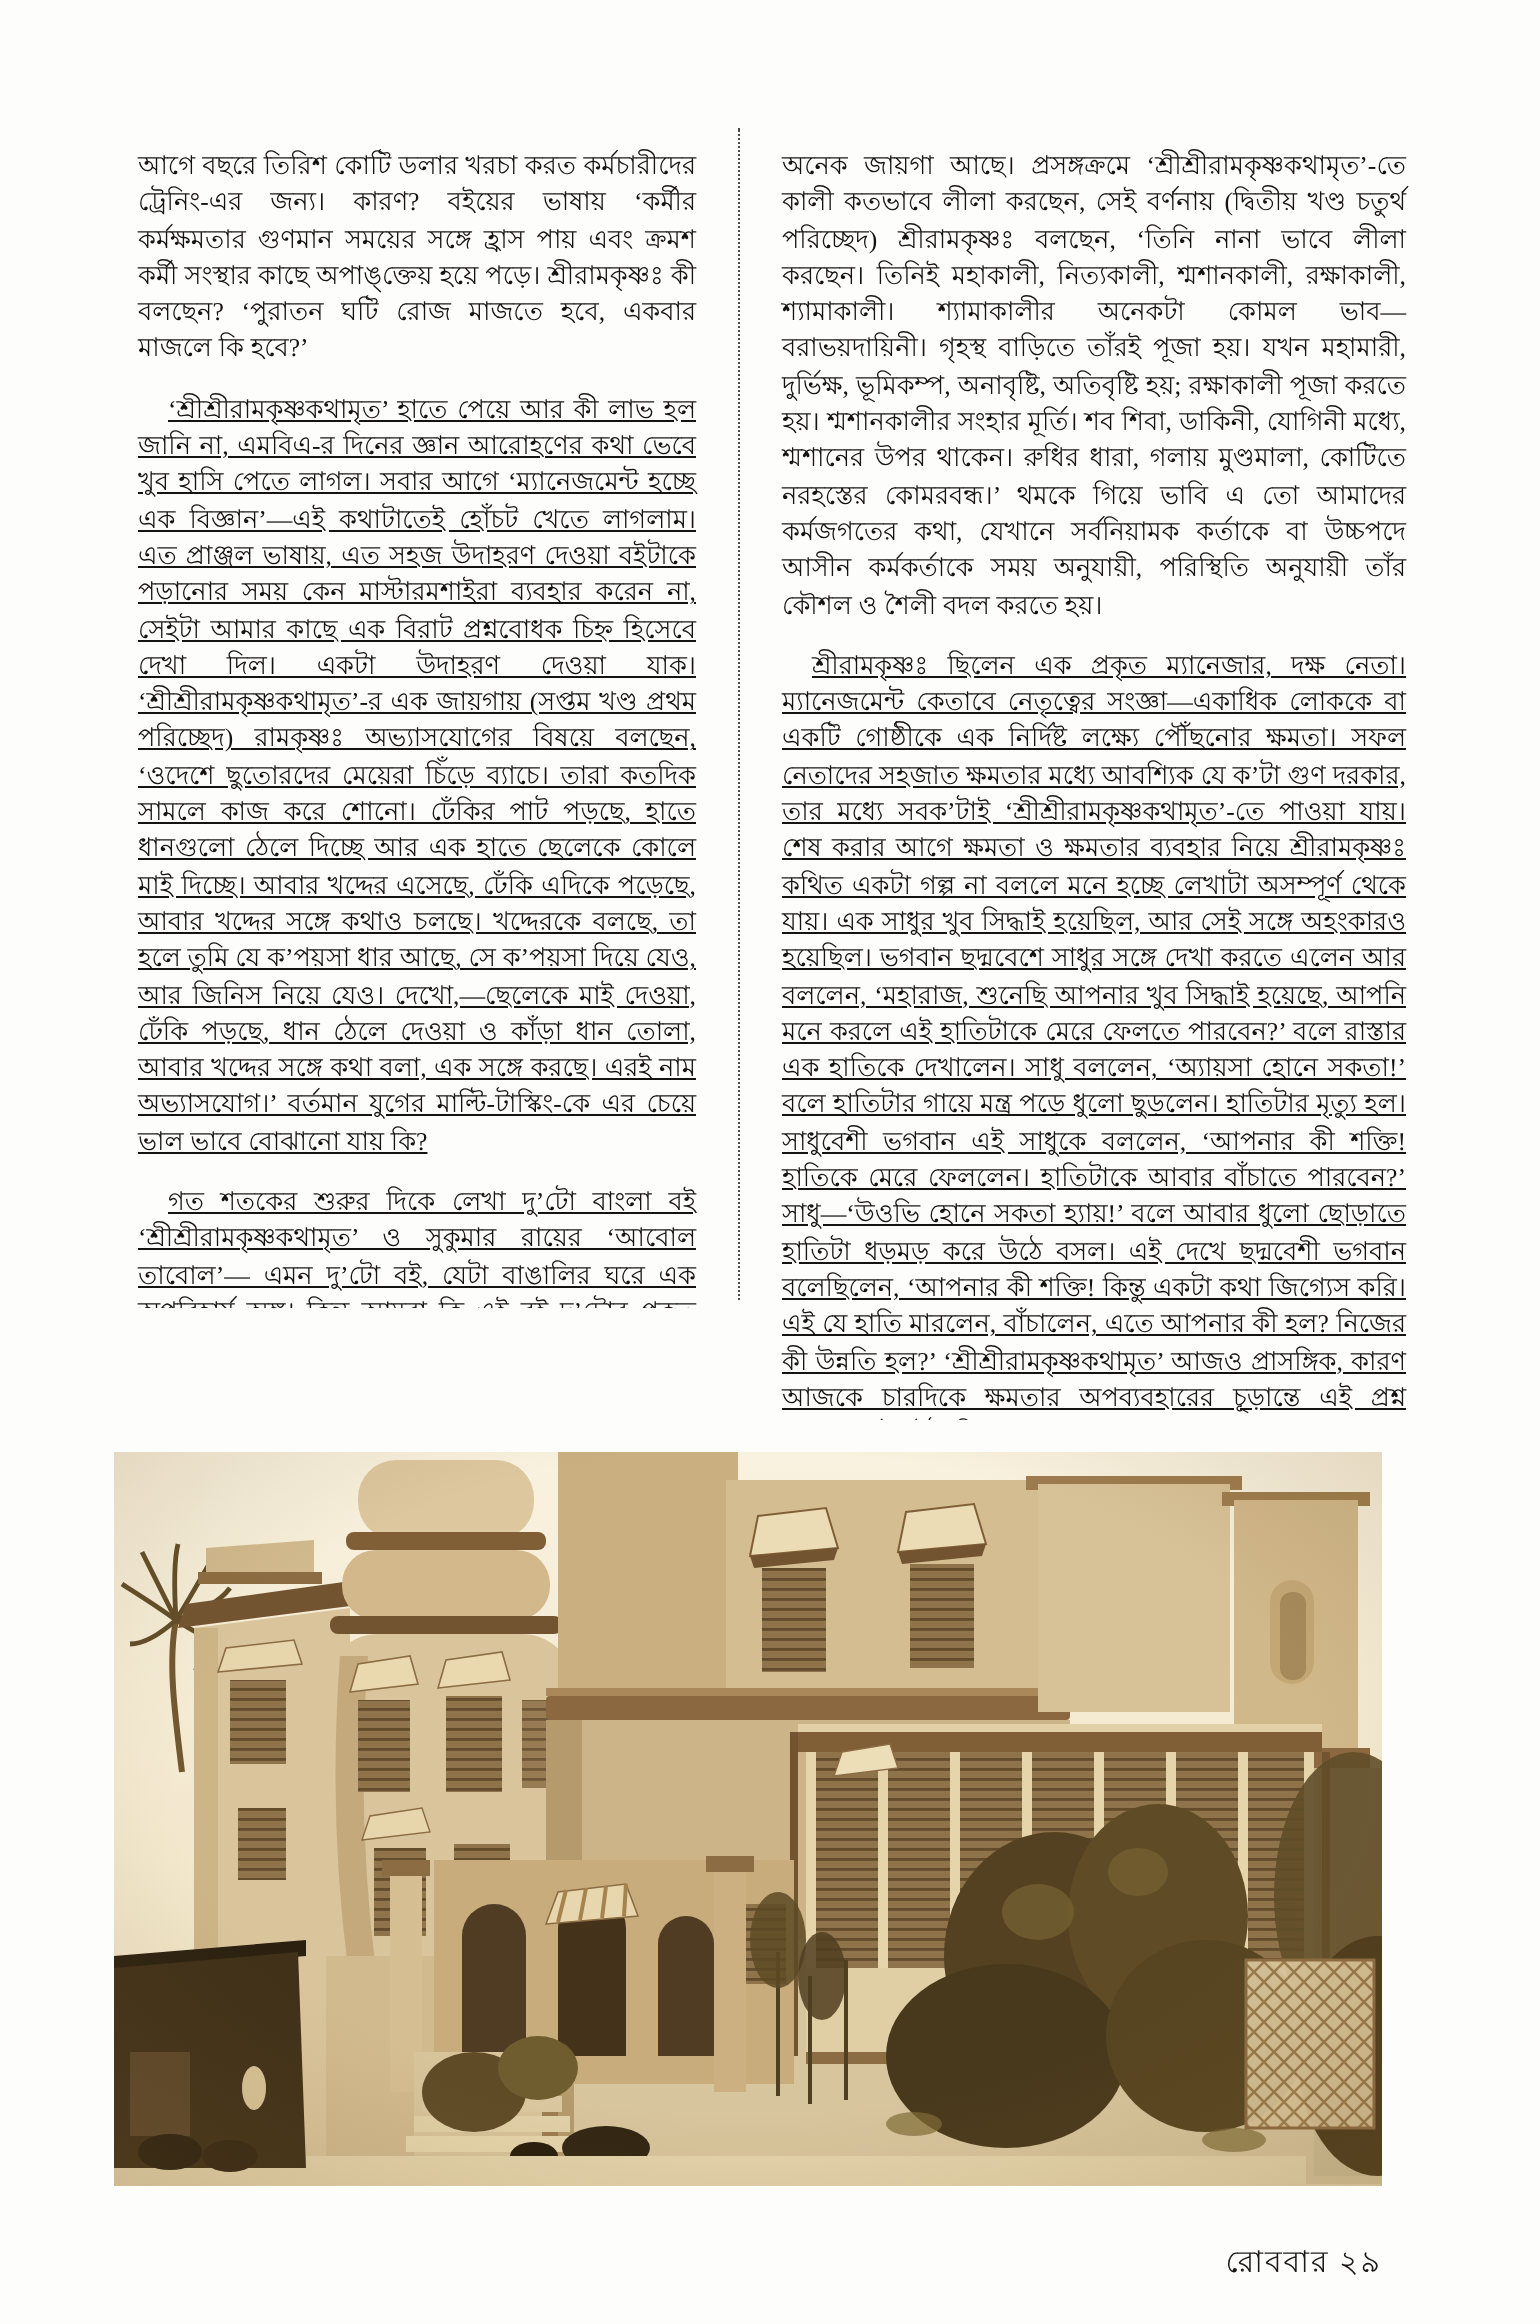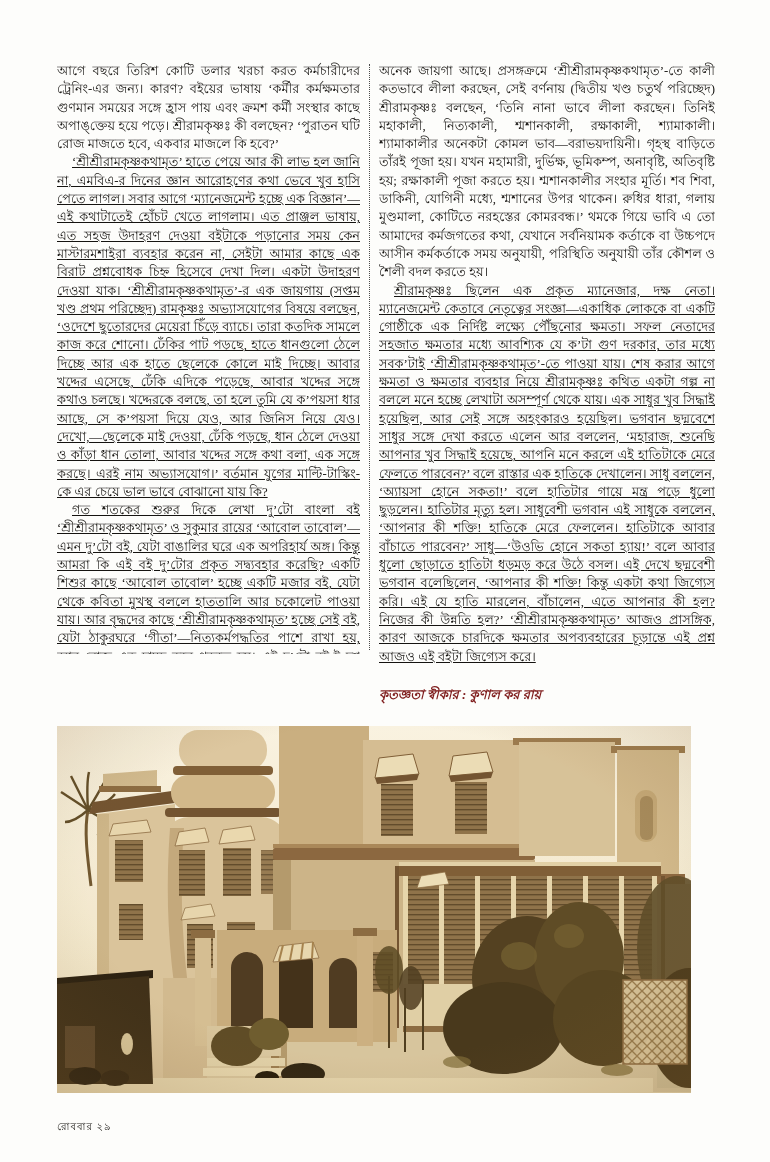--- a/index.html
+++ b/index.html
@@ -15,21 +15,21 @@
     display:flex;
   }
   .col{overflow:hidden;}
   .col-left{width:303px;height:592px;}
   .col-right{width:336px;height:648px;}
   .divider{
     width:0;border-left:1px dotted #4a4a4a;
     margin:2px 9px 0 9px;height:586px;
   }
   p.body-text{
-    margin:0;
+    margin:12px;
     font-size:12.8px;
     line-height:18.3px;
     text-align:justify;
     color:#151310;
     word-spacing:0.2px;
   }
   p.indent{text-indent:15px;text-decoration:underline;}
   .credit{
     margin-top:19px;
     font-size:13px;
@@ -37,21 +37,21 @@
     color:#7f1d1d;
     font-style:italic;
   }
   .photo{
     position:absolute;top:726px;left:57px;width:634px;height:367px;
     background:linear-gradient(#fbf5e6,#f3e7ca);
   }
   .photo svg{display:block;}
   .page-footer{
     position:absolute;top:1119px;left:57px;width:634px;
-    text-align:left;font-size:10px;color:#1a1814;letter-spacing:1px;
+    text-align:right;font-size:15px;color:#1a1814;letter-spacing:1px;
   }
 </style>
 </head>
 <body>
 
 <div class="page">
 
   <div class="text-area">
     <div class="col col-left">
       <p class="body-text">আগে বছরে তিরিশ কোটি ডলার খরচা করত কর্মচারীদের ট্রেনিং-এর জন্য। কারণ? বইয়ের ভাষায় ‘কর্মীর কর্মক্ষমতার গুণমান সময়ের সঙ্গে হ্রাস পায় এবং ক্রমশ কর্মী সংস্থার কাছে অপাঙ্‌ক্তেয় হয়ে পড়ে। শ্রীরামকৃষ্ণঃ কী বলছেন? ‘পুরাতন ঘটি রোজ মাজতে হবে, একবার মাজলে কি হবে?’</p>

